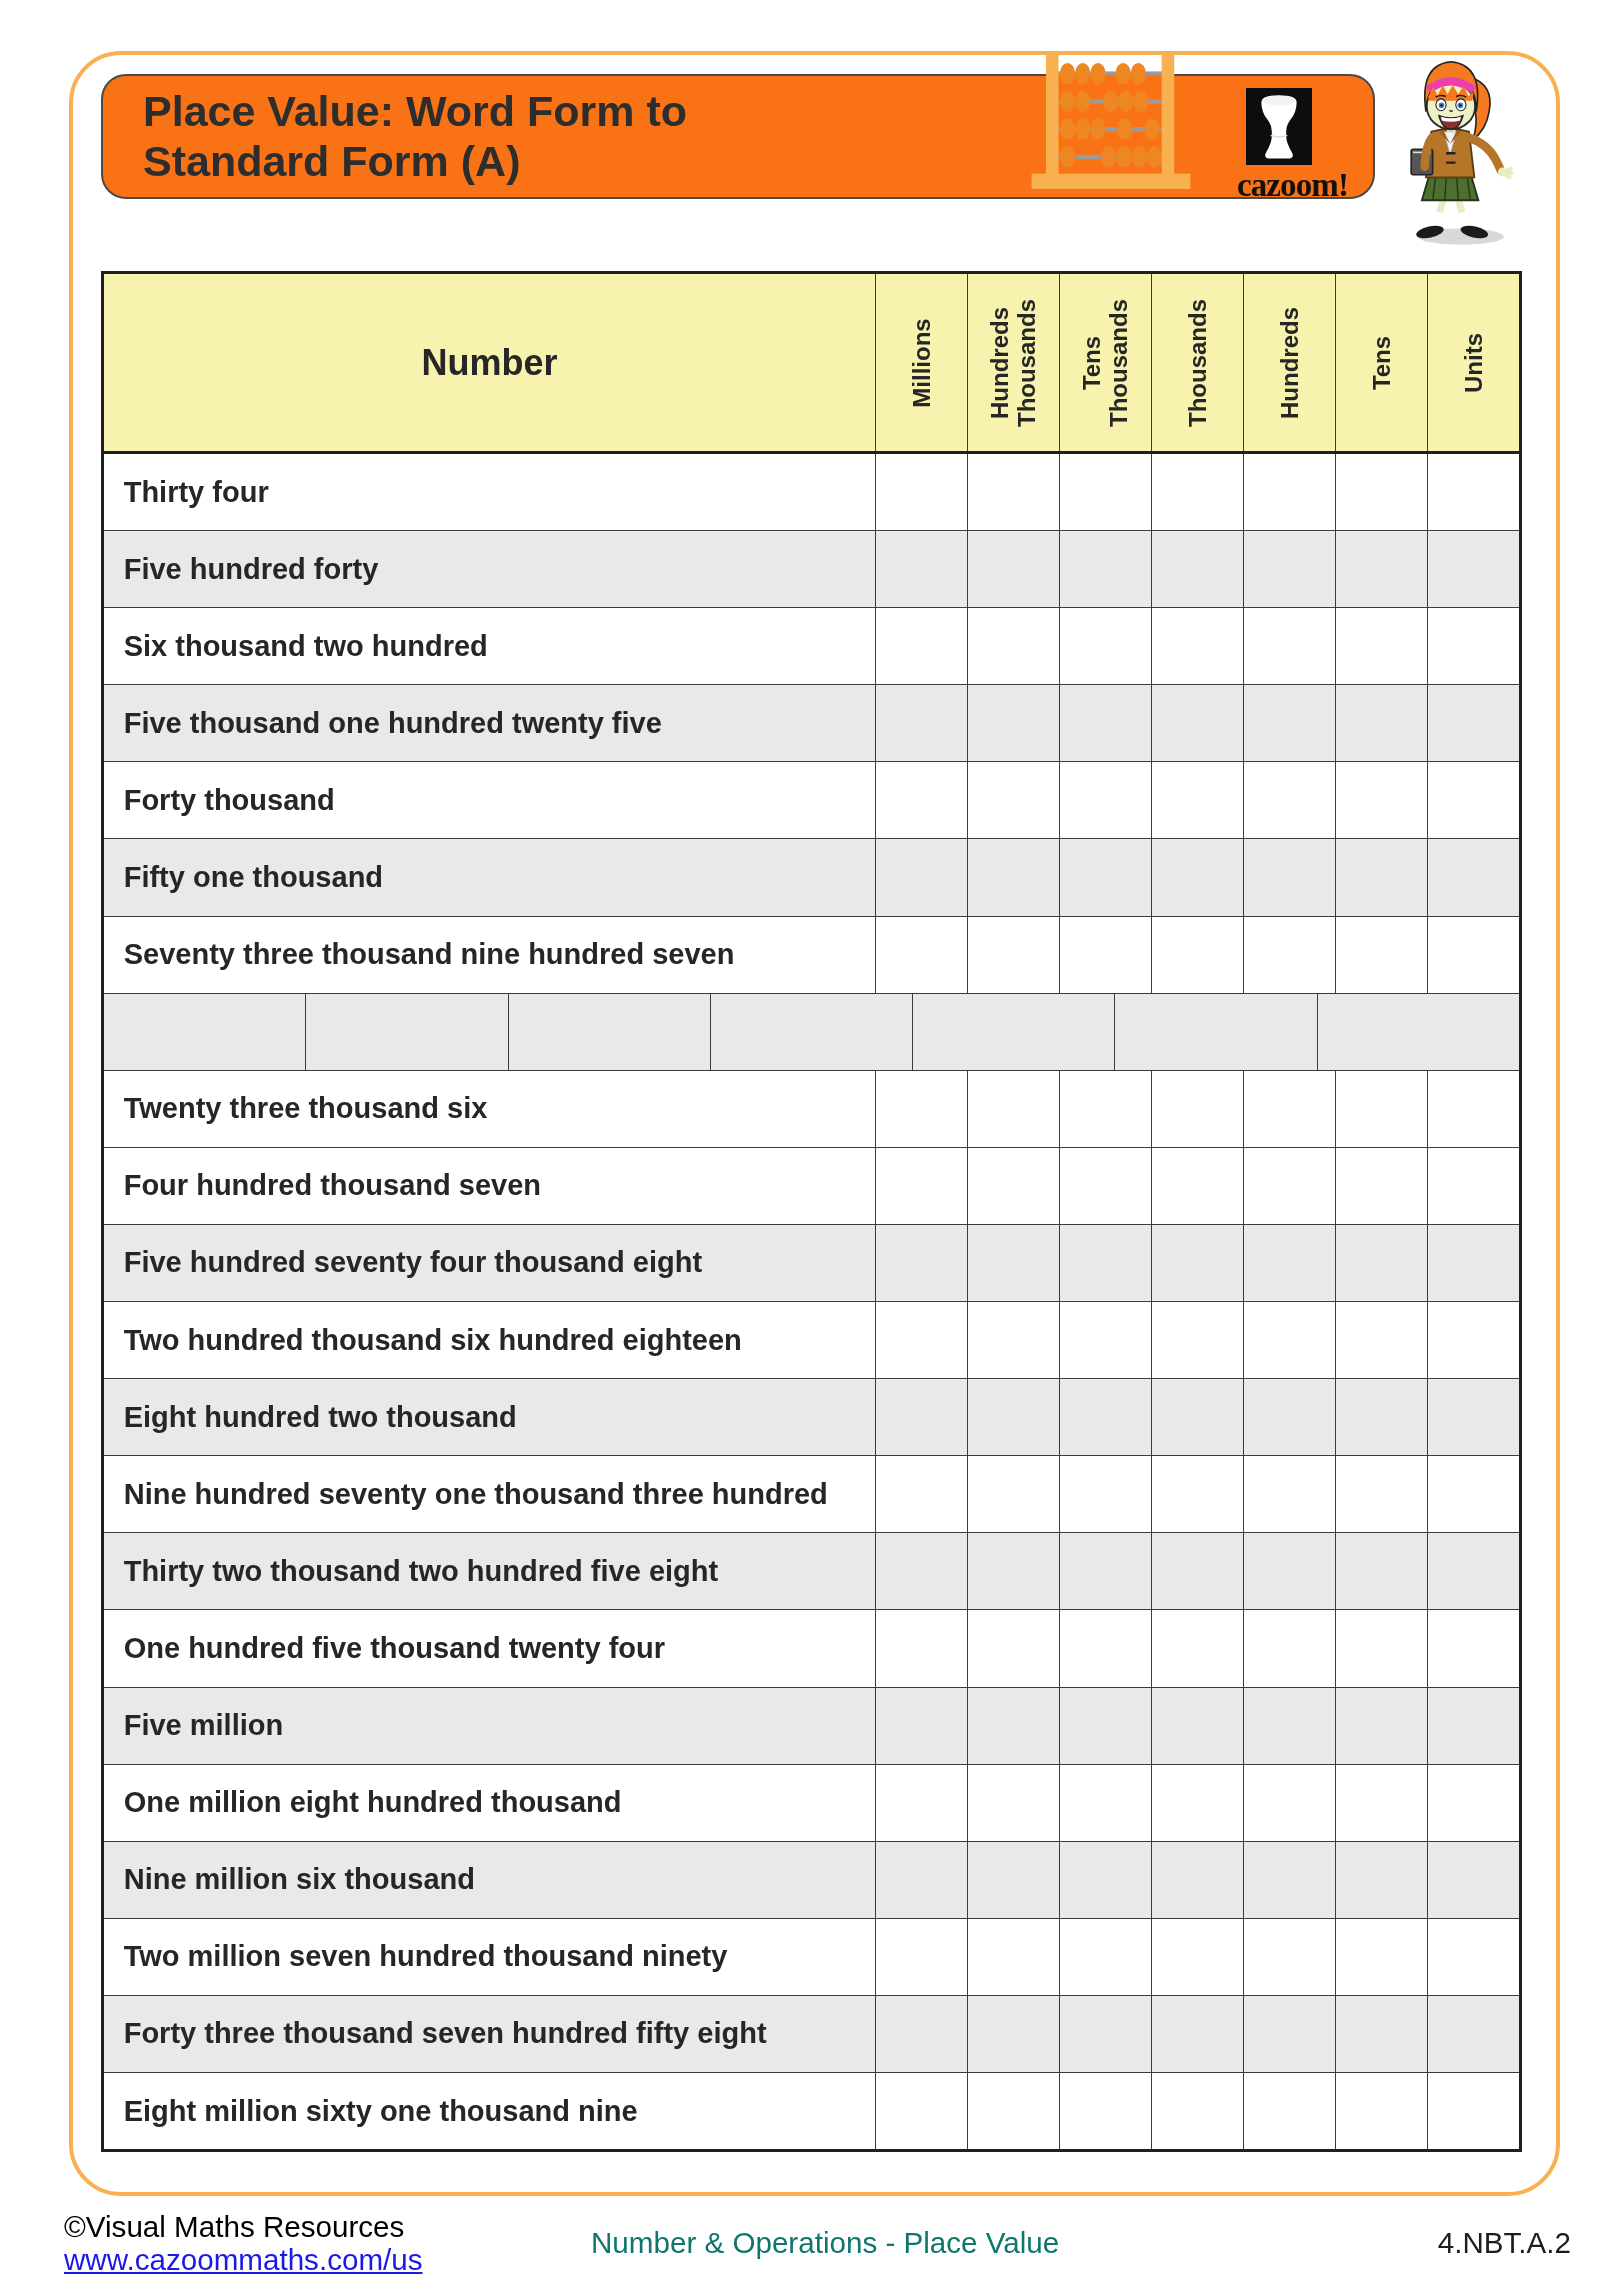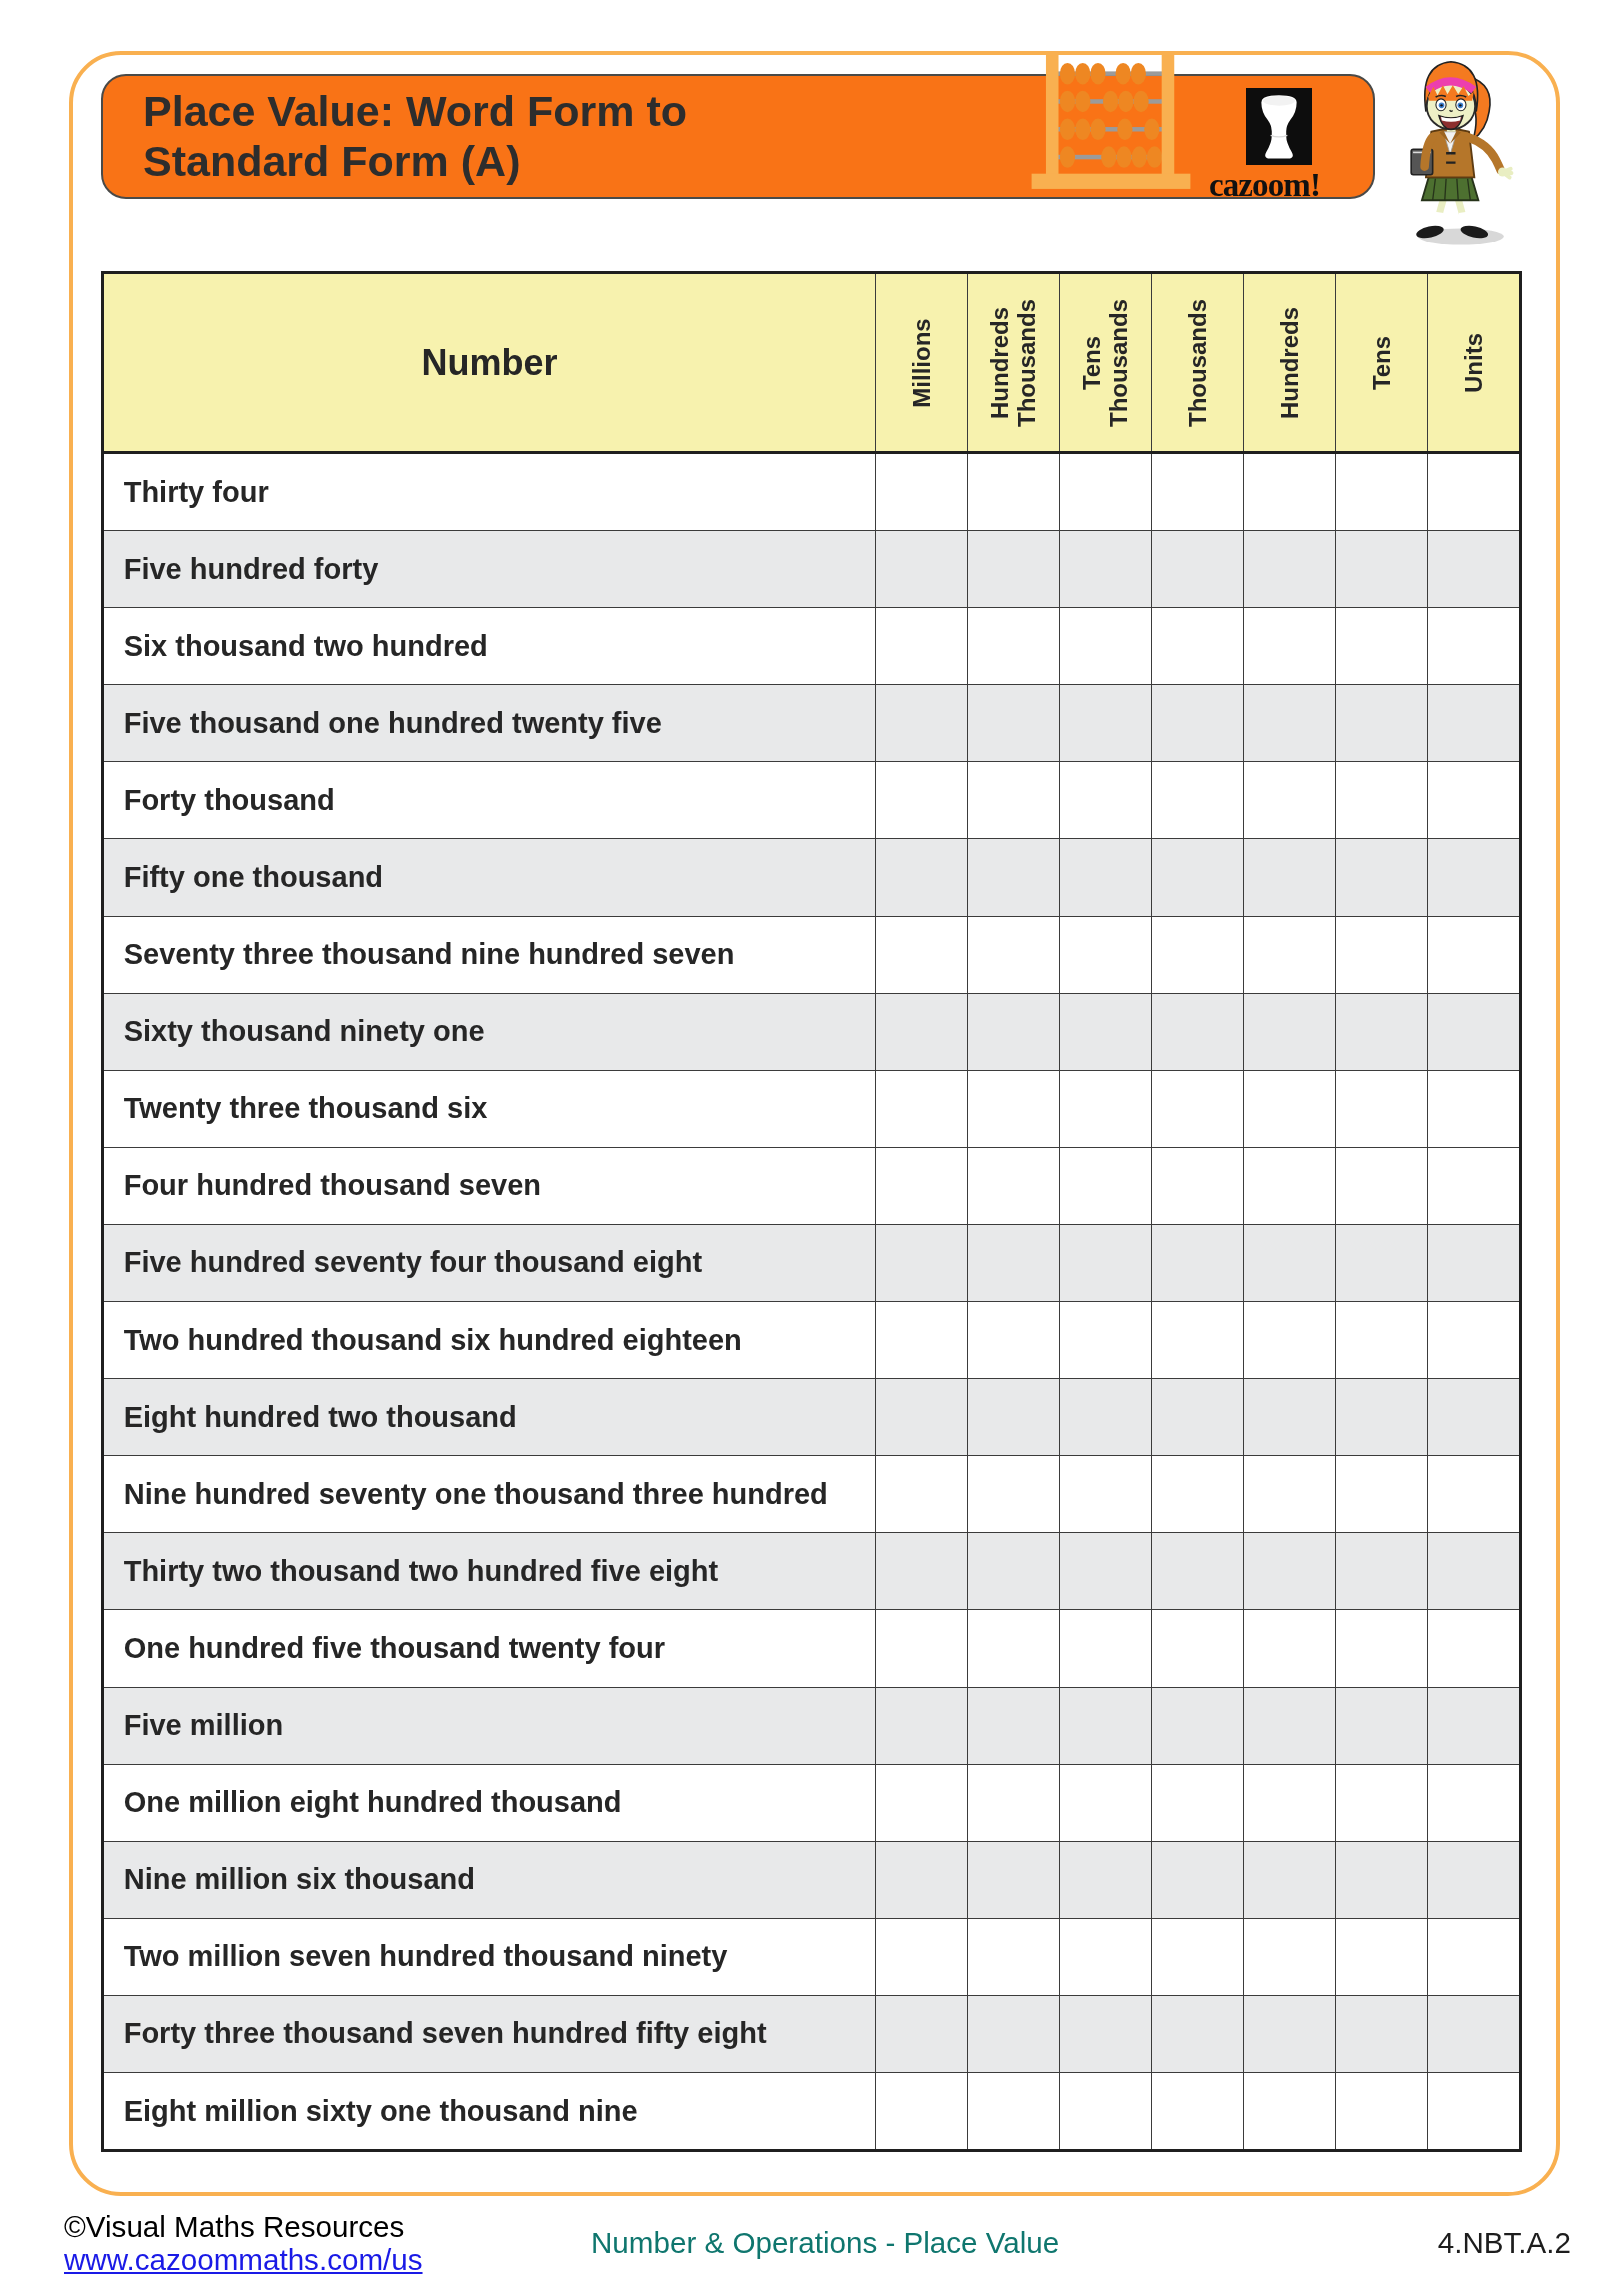--- a/index.html
+++ b/index.html
@@ -19,21 +19,21 @@
     background:#f97316; border:2.7px solid #4a4a48; border-radius:25px;
     display:flex; align-items:center;
   }
   .title-box h1 {
     padding-left:40px; font-size:43px; font-weight:bold; color:#2d2d2d;
     line-height:1.16; letter-spacing:0px; white-space:pre-line;
   }
   
   .abacus { position:absolute; left:1028px; top:40px; width:166px; height:157px; }
   
-  .cazoom-logo { position:absolute; left:1209px; top:88px; width:139px; text-align:left; }
+  .cazoom-logo { position:absolute; left:1209px; top:88px; width:139px; text-align:right; }
   .cazoom-logo .block { width:66px; height:77px; background:#0d0d0d; margin:0 auto; display:block; }
   .cazoom-logo .brand {
     font-family:"Liberation Serif", serif; font-weight:bold; font-size:33px;
     color:#111; letter-spacing:-0.9px; margin-top:1.8px;
   }
   
   .girl { position:absolute; left:1391px; top:47px; width:207px; height:242px; }
 
   
   .pv-table {
@@ -263,21 +263,20 @@
           <div class="cell number-col">Seventy three thousand nine hundred seven</div>
           <div class="cell place-col"></div>
           <div class="cell place-col"></div>
           <div class="cell place-col"></div>
           <div class="cell place-col"></div>
           <div class="cell place-col"></div>
           <div class="cell place-col"></div>
           <div class="cell place-col"></div>
         </div>
         <div class="trow alt">
-          <div class="cell number-col">Sixty thousand ninety one</div>
           <div class="cell place-col"></div>
           <div class="cell place-col"></div>
           <div class="cell place-col"></div>
           <div class="cell place-col"></div>
           <div class="cell place-col"></div>
           <div class="cell place-col"></div>
           <div class="cell place-col"></div>
         </div>
         <div class="trow">
           <div class="cell number-col">Twenty three thousand six</div>

